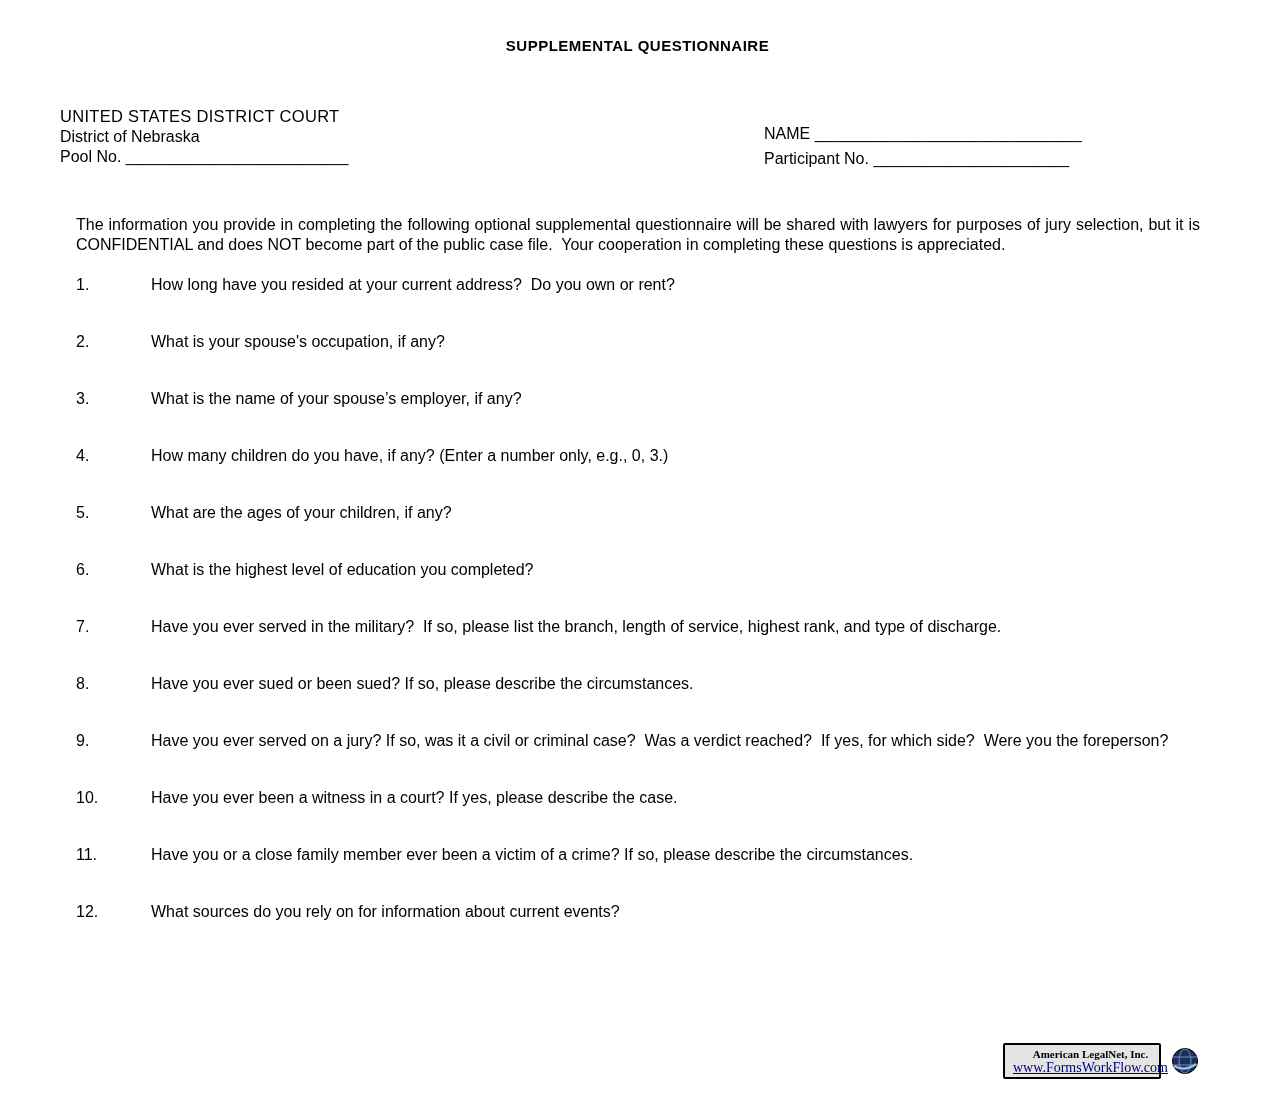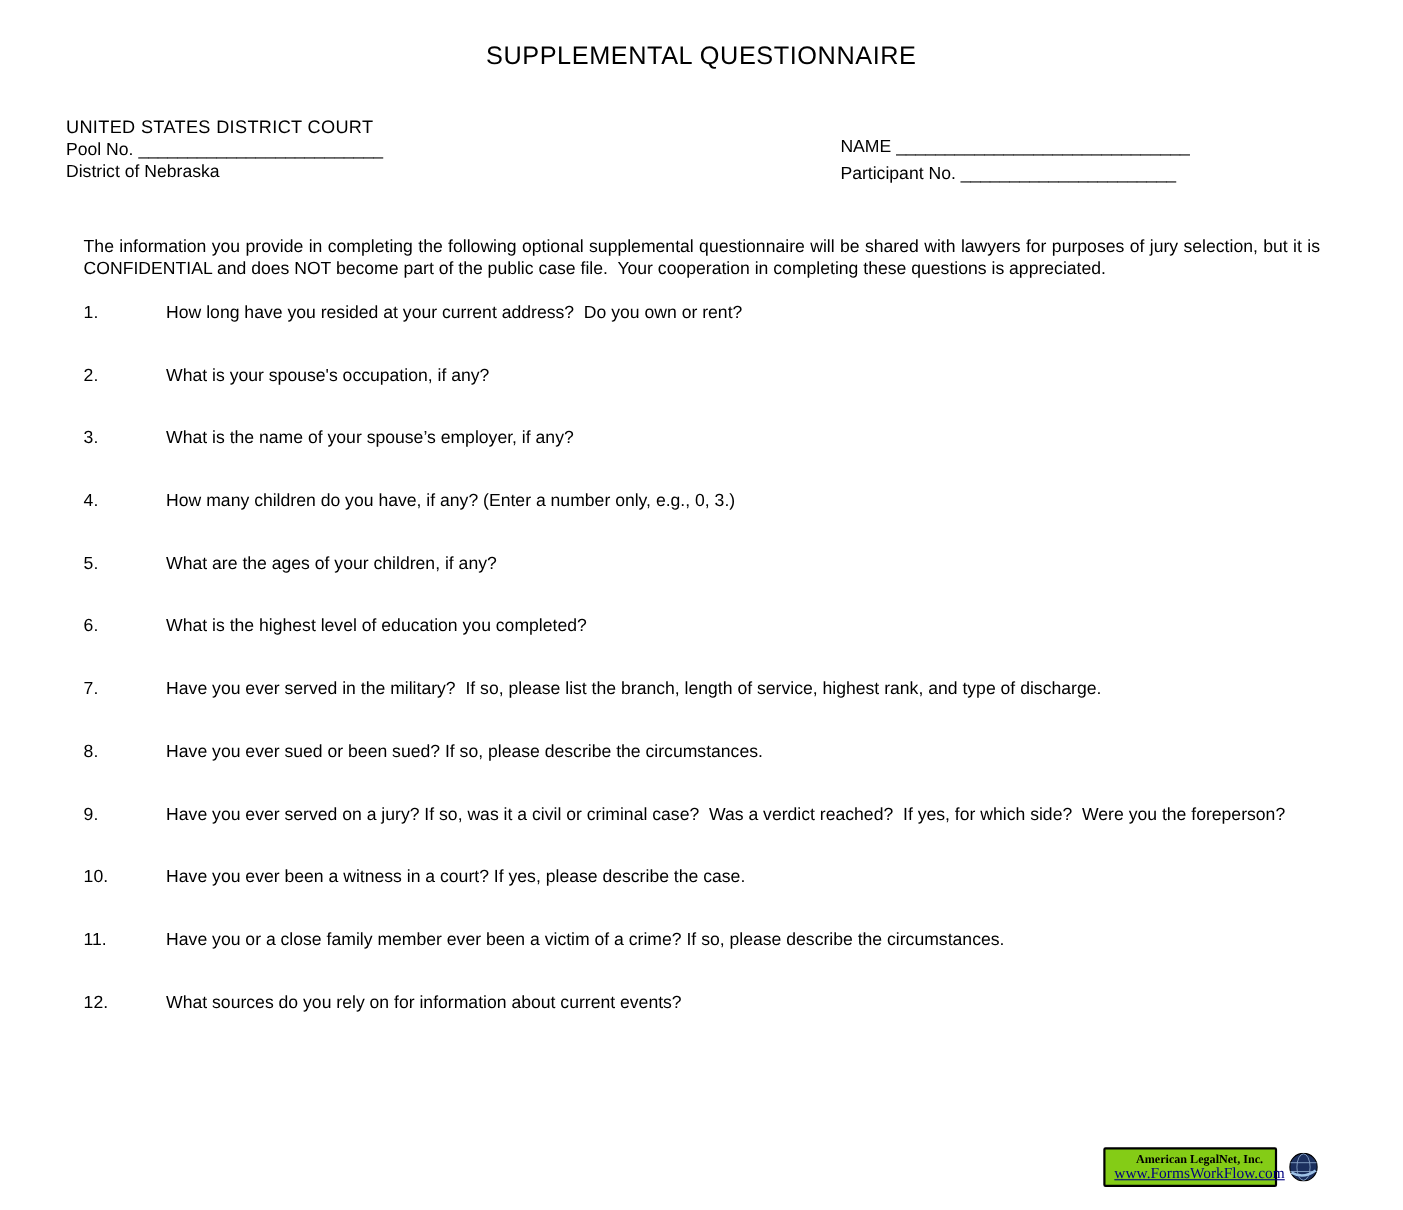--- a/index.html
+++ b/index.html
@@ -17,22 +17,22 @@
     font-size: 16px;
     overflow: hidden;
     box-sizing: border-box;
   }
   .doc-title {
     position: absolute;
     top: 37px;
     left: 0;
     width: 100%;
     text-align: center;
-    font-weight: normal;
-    font-size: 23px;
+    font-weight: bold;
+    font-size: 15px;
     letter-spacing: 0.5px;
   }
   .header {
     position: absolute;
     top: 107px;
     left: 60px;
     right: 75px;
     line-height: 19px;
   }
   .header-left div {
@@ -84,21 +84,21 @@
     left: 76px;
     white-space: nowrap;
   }
   .badge {
     position: absolute;
     left: 1003px;
     top: 1043px;
     width: 158px;
     border: 2px solid #000000;
     border-radius: 2px;
-    background: #84cc16;
+    background: #e5e5e5;
     display: flex;
     align-items: center;
     padding: 3px 4px 3px 8px;
     box-sizing: border-box;
     gap: 4px;
   }
   .badge-text {
     flex: 1 1 auto;
     text-align: center;
     font-family: "Liberation Serif", serif;
@@ -124,24 +124,24 @@
 </head>
 <body>
 
 <div class="page">
 
   <div class="doc-title">SUPPLEMENTAL QUESTIONNAIRE</div>
 
   <div class="header">
     <div class="header-left">
       <div class="court-name">UNITED STATES DISTRICT COURT</div>
+      <div>District of Nebraska</div>
       <div>
         <span>Pool No. </span><span class="blank-line">_________________________</span>
       </div>
-      <div>District of Nebraska</div>
     </div>
     <div class="header-right">
       <div class="row-name">
         <span>NAME </span><span class="blank-line">______________________________</span>
       </div>
       <div>
         <span>Participant No. </span><span class="blank-line">______________________</span>
       </div>
     </div>
   </div>

